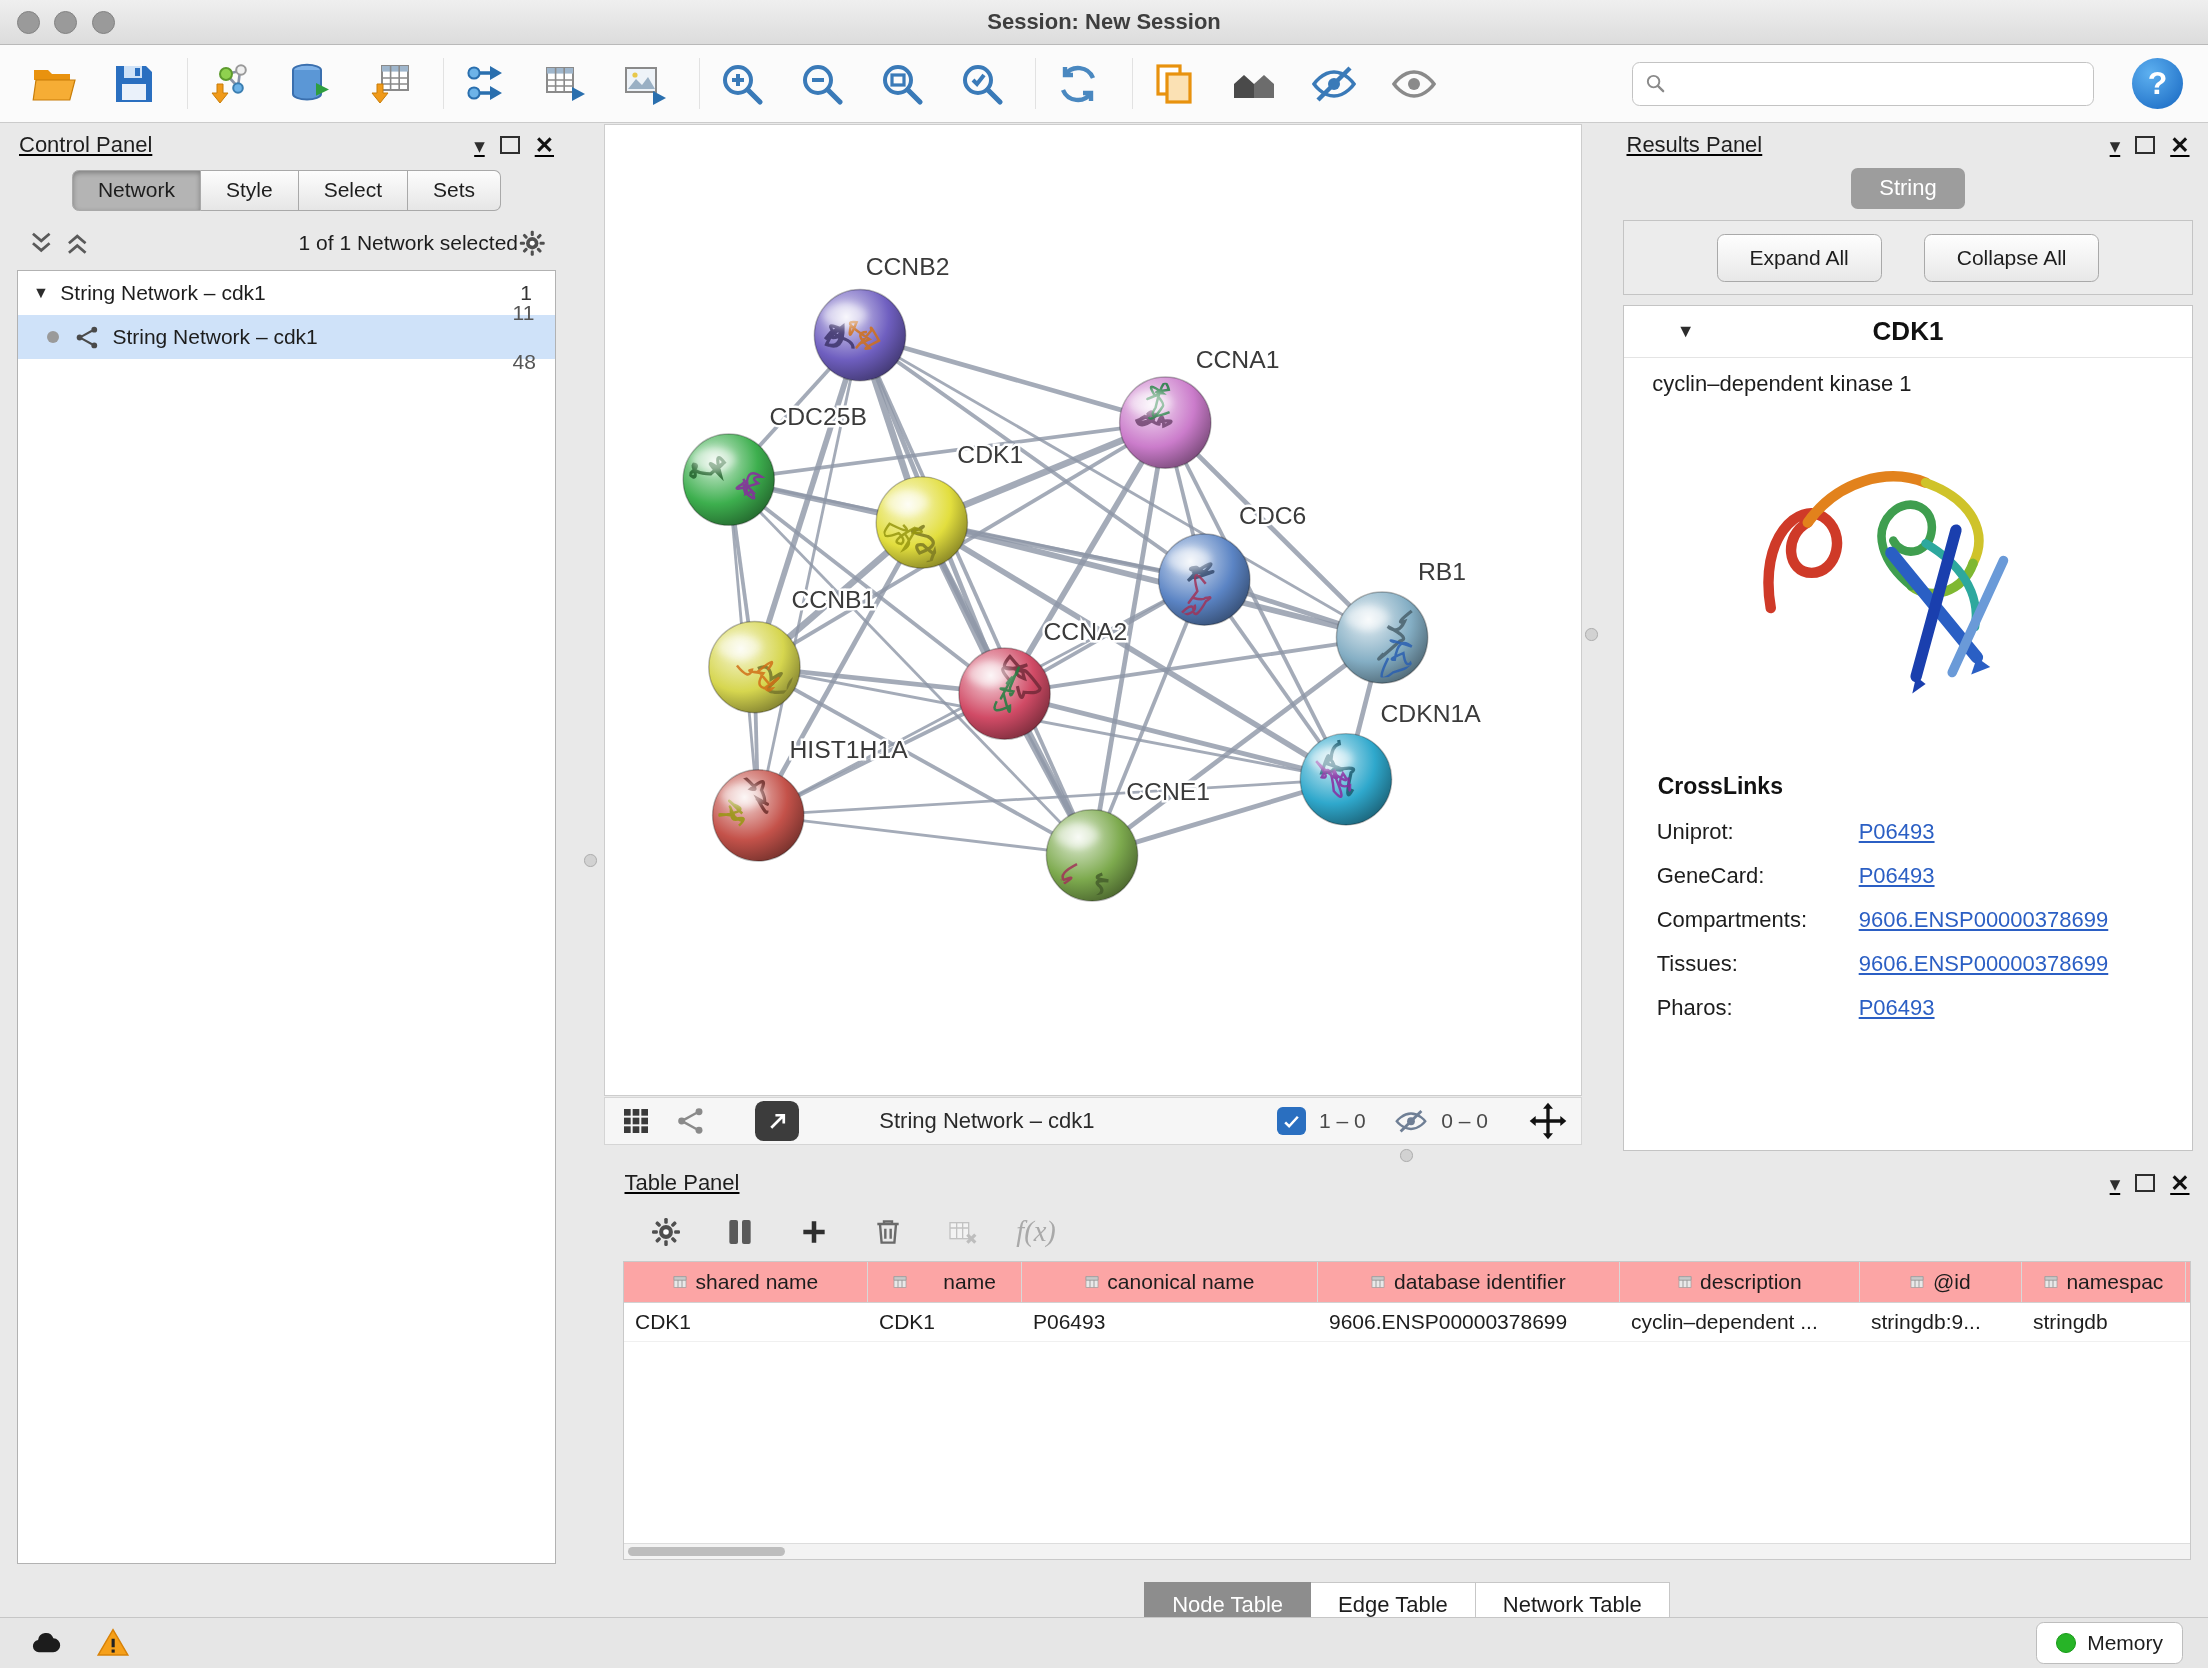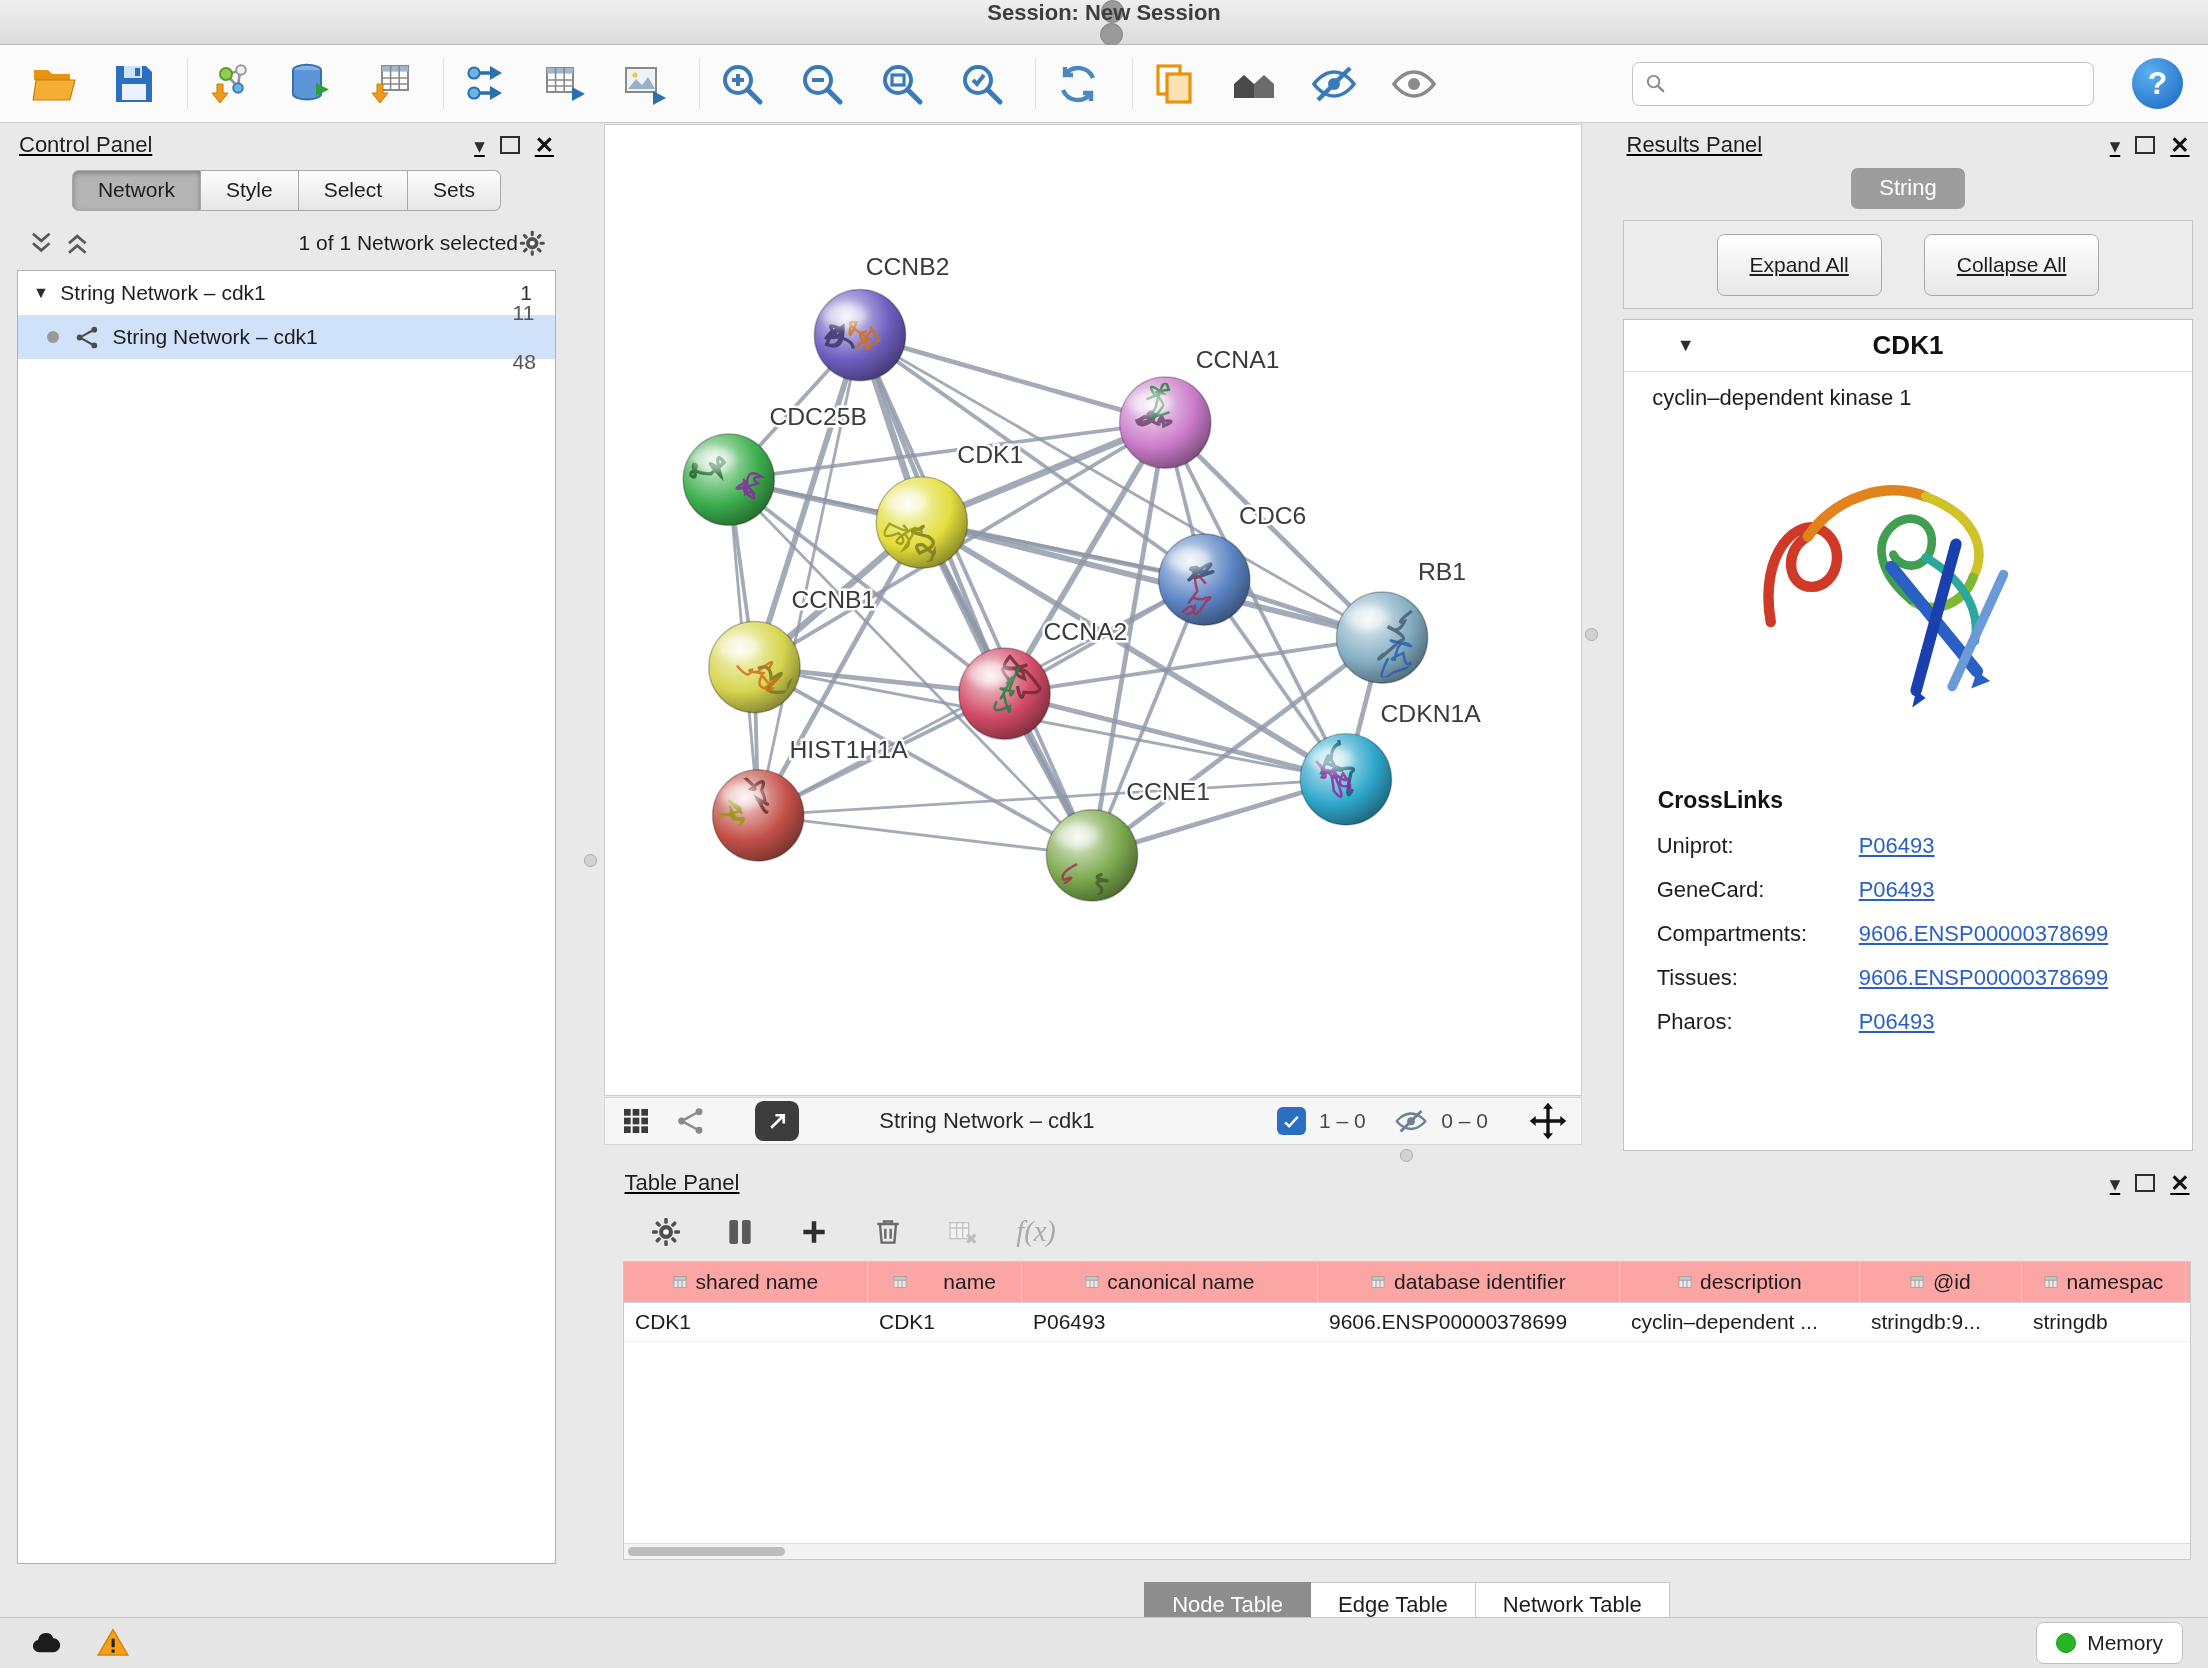--- a/index.html
+++ b/index.html
@@ -1,18 +1,18 @@
 <!DOCTYPE html>
 <html style="font-size:15px"><head>
 <meta charset="utf-8">
 <style>
   html,body{margin:0;padding:0;background:#555;}
   #app{position:relative;width:2208px;height:1668px;background:#e9e9e9;font-family:"Liberation Sans",sans-serif;overflow:hidden;-webkit-font-smoothing:antialiased;}
   
-  .titlebar{position:absolute;top:0;left:0;width:100%;height:44px;background:linear-gradient(#efefef,#dcdcdc);border-bottom:1px solid #b9b9b9;display:flex;align-items:center;flex-direction:column;}
+  .titlebar{position:absolute;top:0;left:0;width:100%;height:44px;background:linear-gradient(#efefef,#dcdcdc);border-bottom:1px solid #b9b9b9;display:flex;align-items:center;}
   .traffic{width:21px;height:21px;border-radius:50%;background:#9a9a9a;border:1px solid #838383;margin-left:14.3px;flex:none;}
   .traffic:first-child{margin-left:17px;}
   .wintitle{position:absolute;left:0;right:0;text-align:center;font-size:22px;font-weight:600;color:#3e3e3e;}
   
   .toolbar{position:absolute;top:45px;left:0;width:100%;height:78px;background:#fbfbfb;border-bottom:1px solid #cbcbcb;display:flex;align-items:center;padding-left:25px;box-sizing:border-box;}
   .tbtn{width:57px;height:57px;display:flex;align-items:center;justify-content:center;margin-right:23px;border-radius:7.6px;flex:none;}
   .tbtn svg{width:48px;height:48px;}
   .tsep{width:1px;height:51px;background:#e2e2e2;margin:0 13.3px 0 1.9px;flex:none;}
   .searchbox{margin-left:auto;margin-right:38px;width:462px;height:44px;border:1px solid #c3c3c3;border-radius:7.6px;background:#fff;display:flex;align-items:center;padding:0 11.4px;box-sizing:border-box;flex:none;}
   .searchbox svg{width:23px;height:23px;margin-right:7.6px;flex:none;}
@@ -56,21 +56,21 @@
   .chk{width:28.5px;height:28.5px;border-radius:5.7px;background:#2a6fc0;display:flex;align-items:center;justify-content:center;flex:none;}
   .chk svg{width:19px;height:19px;}
   .nbnum{font-size:21px;color:#4a4a4a;margin-right:15px;}
   .eyeic{width:34px;height:28.5px;}
   .crossic{width:40px;height:40px;margin-left:11.4px;}
   .knob{position:absolute;width:10.5px;height:10.5px;border-radius:50%;background:#d2d2d2;border:1px solid #adadad;}
   
   .results{position:absolute;left:1617px;top:124px;width:582px;height:1027px;display:flex;flex-direction:column;}
   .stringtab{align-self:center;background:#9d9d9d;color:#fff;font-size:22px;padding:7.6px 28.5px;border-radius:6.7px;margin:1.9px 0 11.4px;}
   .rbox1{margin:0 5.7px;border:1px solid #c4c4c4;background:#ececec;display:flex;justify-content:center;gap:42px;padding:12.4px 0;}
-  .rbtn{font-size:21px;color:#1d1d1d;background:linear-gradient(#fefefe,#e8e8e8);border:1px solid #a9a9a9;border-radius:7.6px;padding:18px 32px;text-decoration:underline;}
+  .rbtn{font-size:21px;color:#1d1d1d;background:linear-gradient(#fefefe,#e8e8e8);border:1px solid #a9a9a9;border-radius:7.6px;padding:11px 32px;}
   .rbox2{margin:9.5px 5.7px 0;border:1px solid #c4c4c4;background:#fff;flex:1;overflow:hidden;}
   .genehead{height:51px;display:flex;align-items:center;border-bottom:1px solid #e4e4e4;position:relative;}
   .genehead .tri{position:absolute;left:53px;font-size:18px;color:#2c2c2c;}
   .genename{flex:1;text-align:center;font-size:26px;font-weight:bold;color:#111;}
   .genedesc{font-size:22px;color:#1d1d1d;padding:13.3px 0 0 28.5px;}
   .proteinimg{display:flex;justify-content:center;margin:21px 0 5.7px;}
   .clhead{font-size:23px;font-weight:bold;color:#111;margin:32px 0 9.5px 34px;}
   .cl-row{display:flex;align-items:center;font-size:22px;height:44px;padding-left:33px;}
   .cl-label{width:202px;color:#1d1d1d;flex:none;}
   .cl-link{color:#2b5fc4;text-decoration:underline;}

